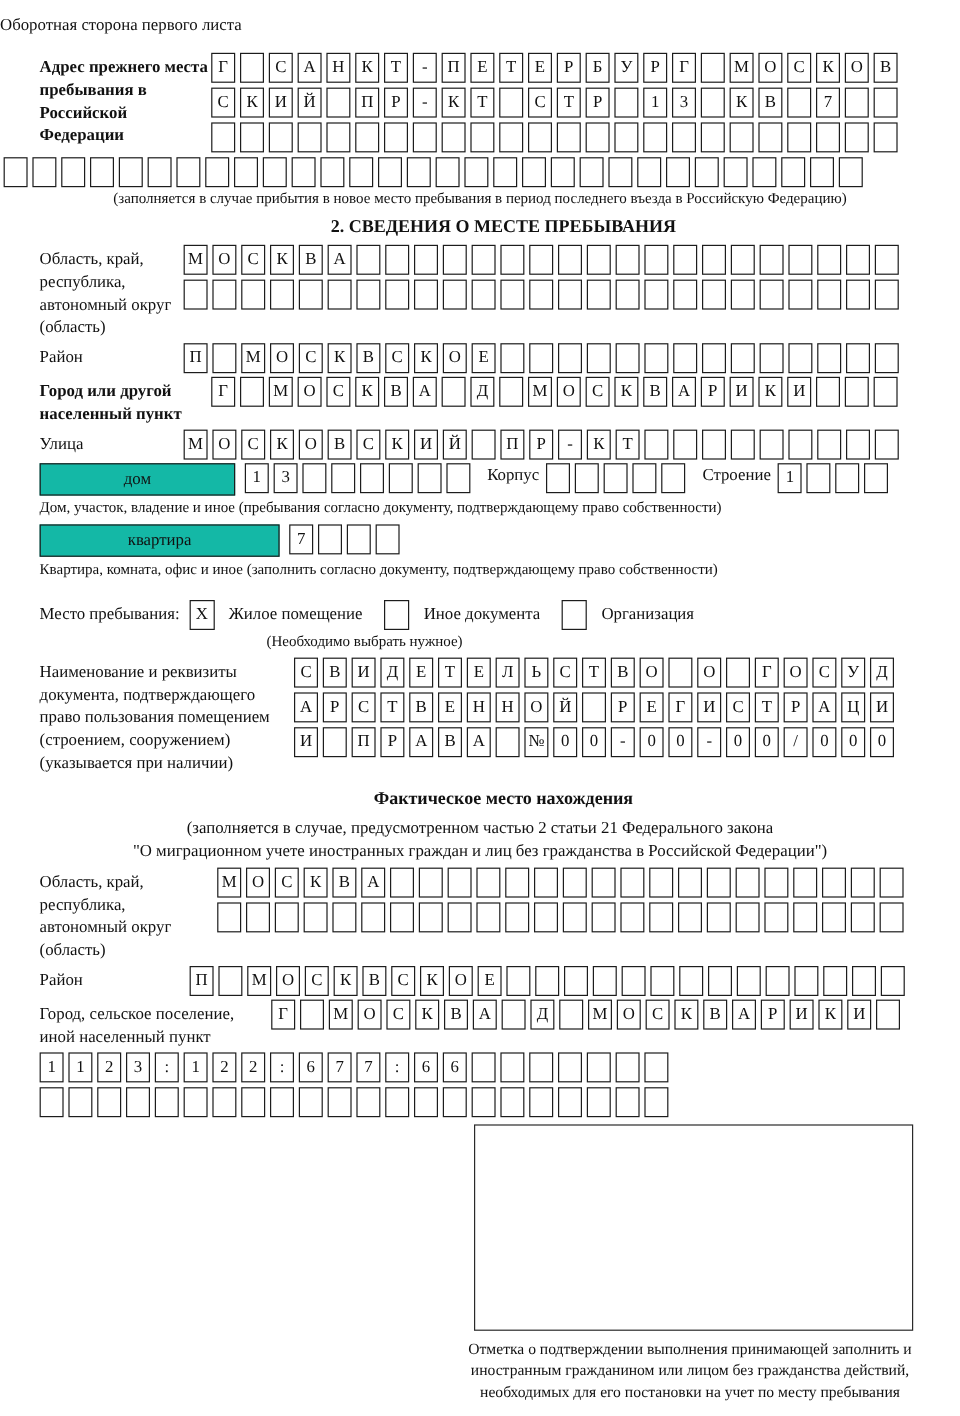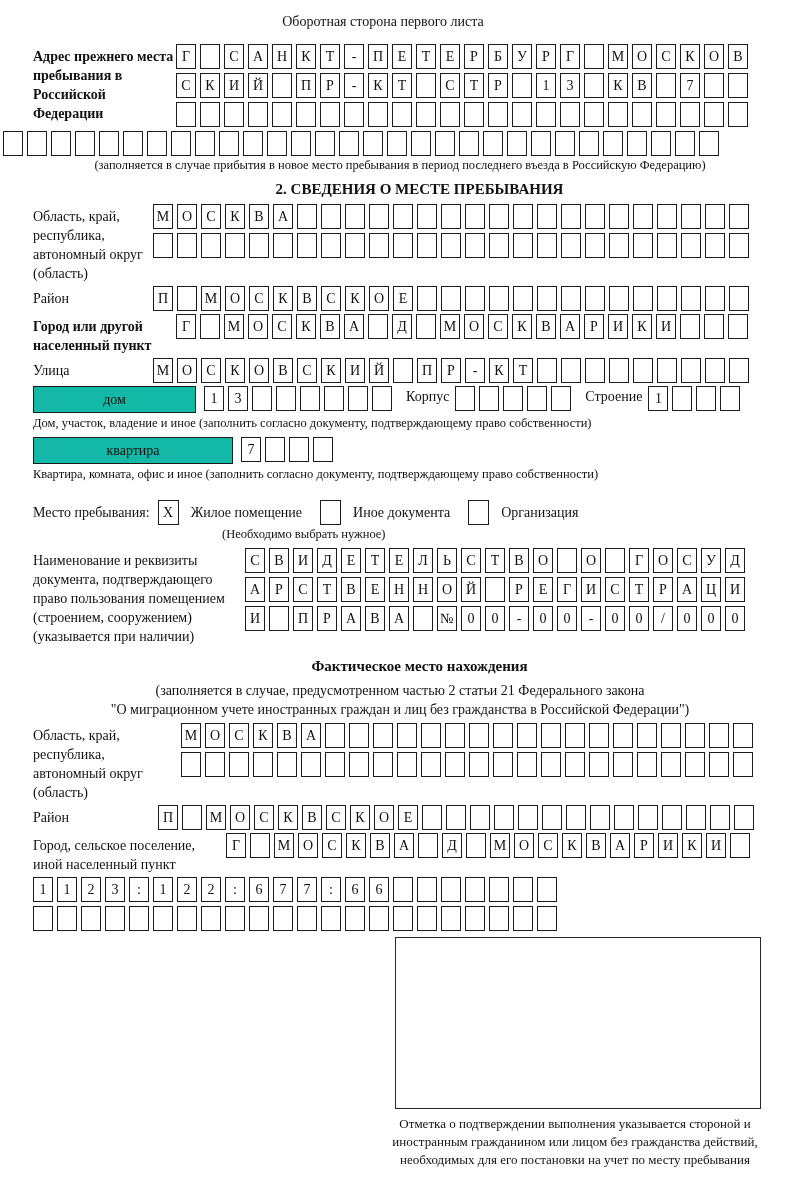--- a/index.html
+++ b/index.html
@@ -2,21 +2,21 @@
 <html><head>
 <meta charset="utf-8">
 <style>
   * { margin:0; padding:0; box-sizing:border-box; }
   html,body { background:#ffffff; }
   body {
     width:800px; min-height:1180px;
     font-family:"Liberation Serif","DejaVu Serif",serif;
     color:#111; padding-top:14px; overflow:hidden;
   }
-  .hdr { text-align:center; padding-right:34px; font-size:14px; margin-bottom:14px; }
+  .hdr { text-align:left; padding-right:34px; font-size:14px; margin-bottom:14px; }
 
   .cells { display:flex; }
   .cell {
     width:20px; height:25px; border:1.6px solid #1c1c1c; margin-right:4px;
     display:flex; align-items:center; justify-content:center;
     font-size:14px; line-height:1; flex:0 0 auto; background:#fff;
   }
   .rows { display:flex; flex-direction:column; gap:4px; }
   .field { display:flex; align-items:flex-start; margin:3px 0 3px 33px; }
   .label { font-size:14px; line-height:19px; padding-top:3px; flex:0 0 auto; }
@@ -344,21 +344,21 @@
       <div class="cell"></div>
     </div>
   <div class="inline-lbl">Строение</div>
   <div class="cells">
       <div class="cell">1</div>
       <div class="cell"></div>
       <div class="cell"></div>
       <div class="cell"></div>
     </div>
 </div>
-<div class="note-left">Дом, участок, владение и иное (заполнить согласно документу, подтверждающему право собственности)</div>
+<div class="note-left">Дом, участок, владение и иное (пребывания согласно документу, подтверждающему право собственности)</div>
 
 <div class="field">
   <div class="wide-box kv-box">квартира</div>
   <div class="cells">
       <div class="cell">7</div>
       <div class="cell"></div>
       <div class="cell"></div>
       <div class="cell"></div>
     </div>
 </div>
@@ -618,13 +618,13 @@
         <div class="cell"></div>
         <div class="cell"></div>
         <div class="cell"></div>
         <div class="cell"></div>
         <div class="cell"></div>
       </div>
   </div>
 </div>
 
 <div class="stamp-box"></div>
-<div class="stamp-note">Отметка о подтверждении выполнения указывается стороной и иностранным гражданином или лицом без гражданства действий, необходимых для его постановки на учет по месту пребывания</div>
+<div class="stamp-note">Отметка о подтверждении выполнения принимающей заполнить и иностранным гражданином или лицом без гражданства действий, необходимых для его постановки на учет по месту пребывания</div>
 
 </body></html>

